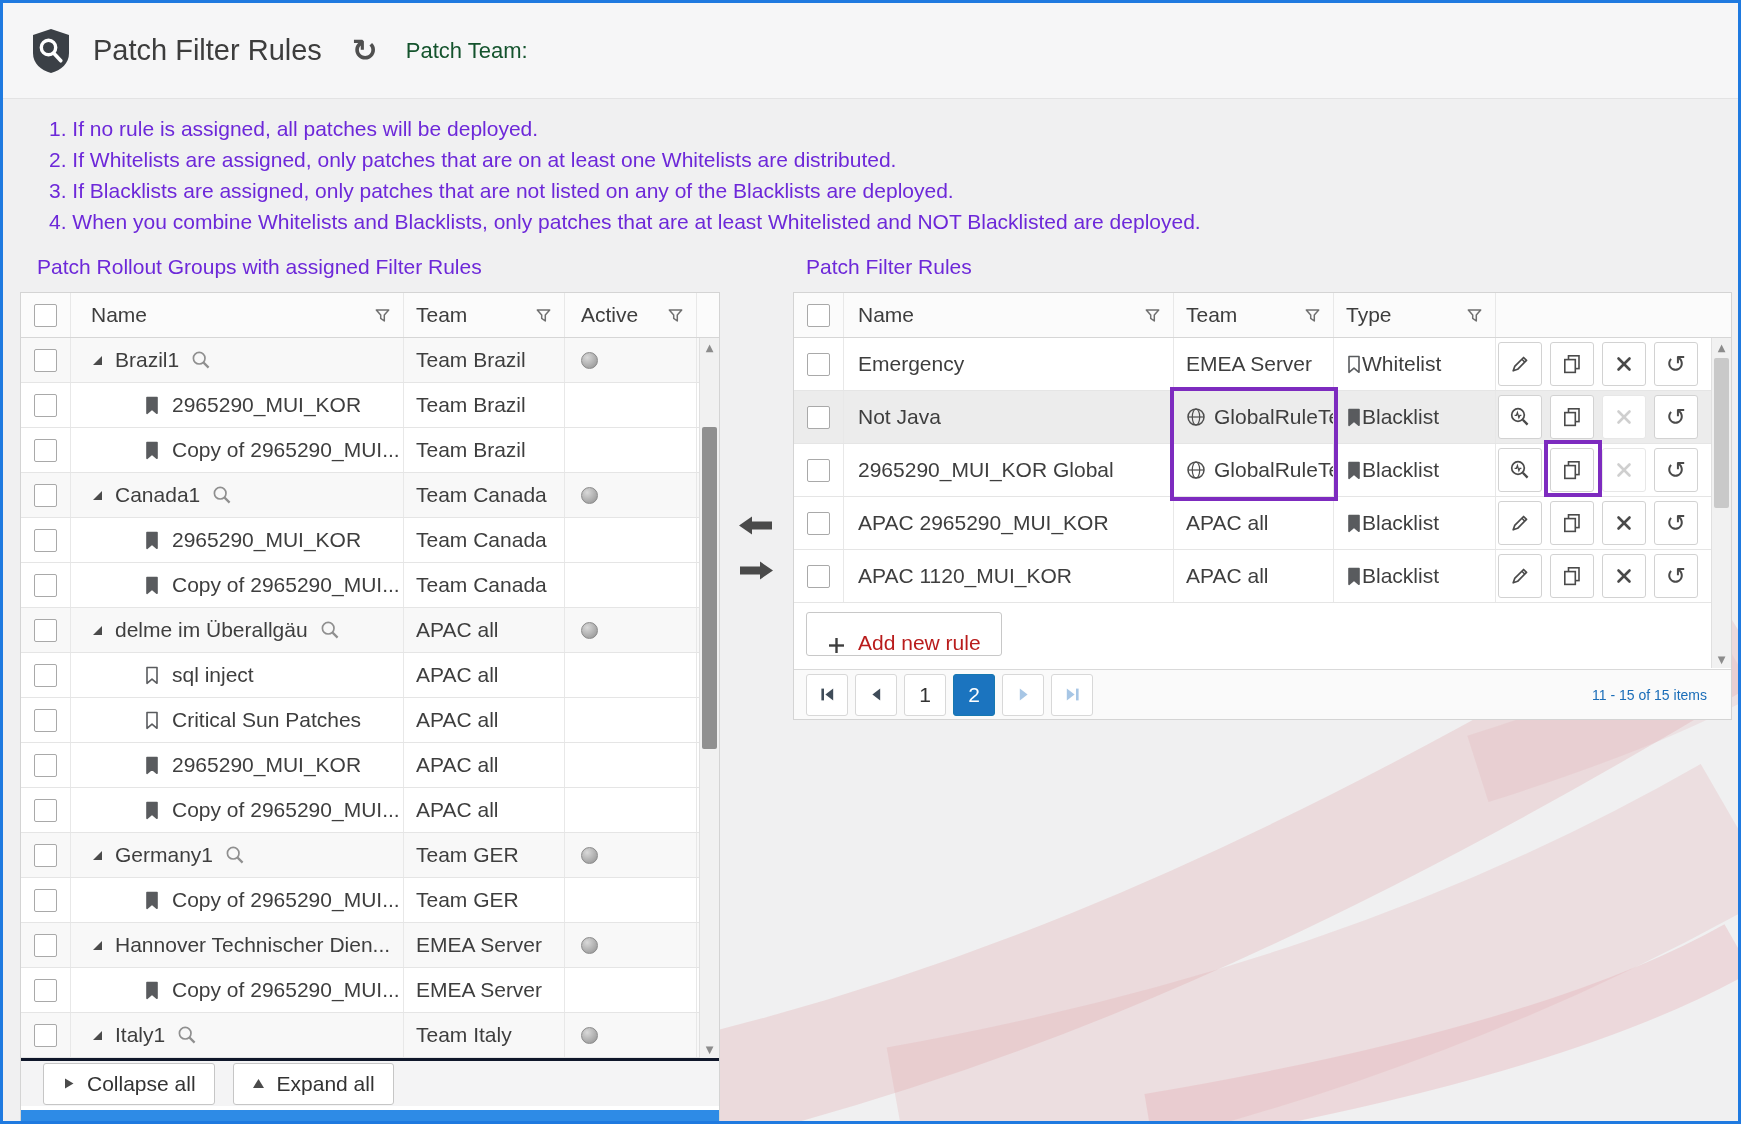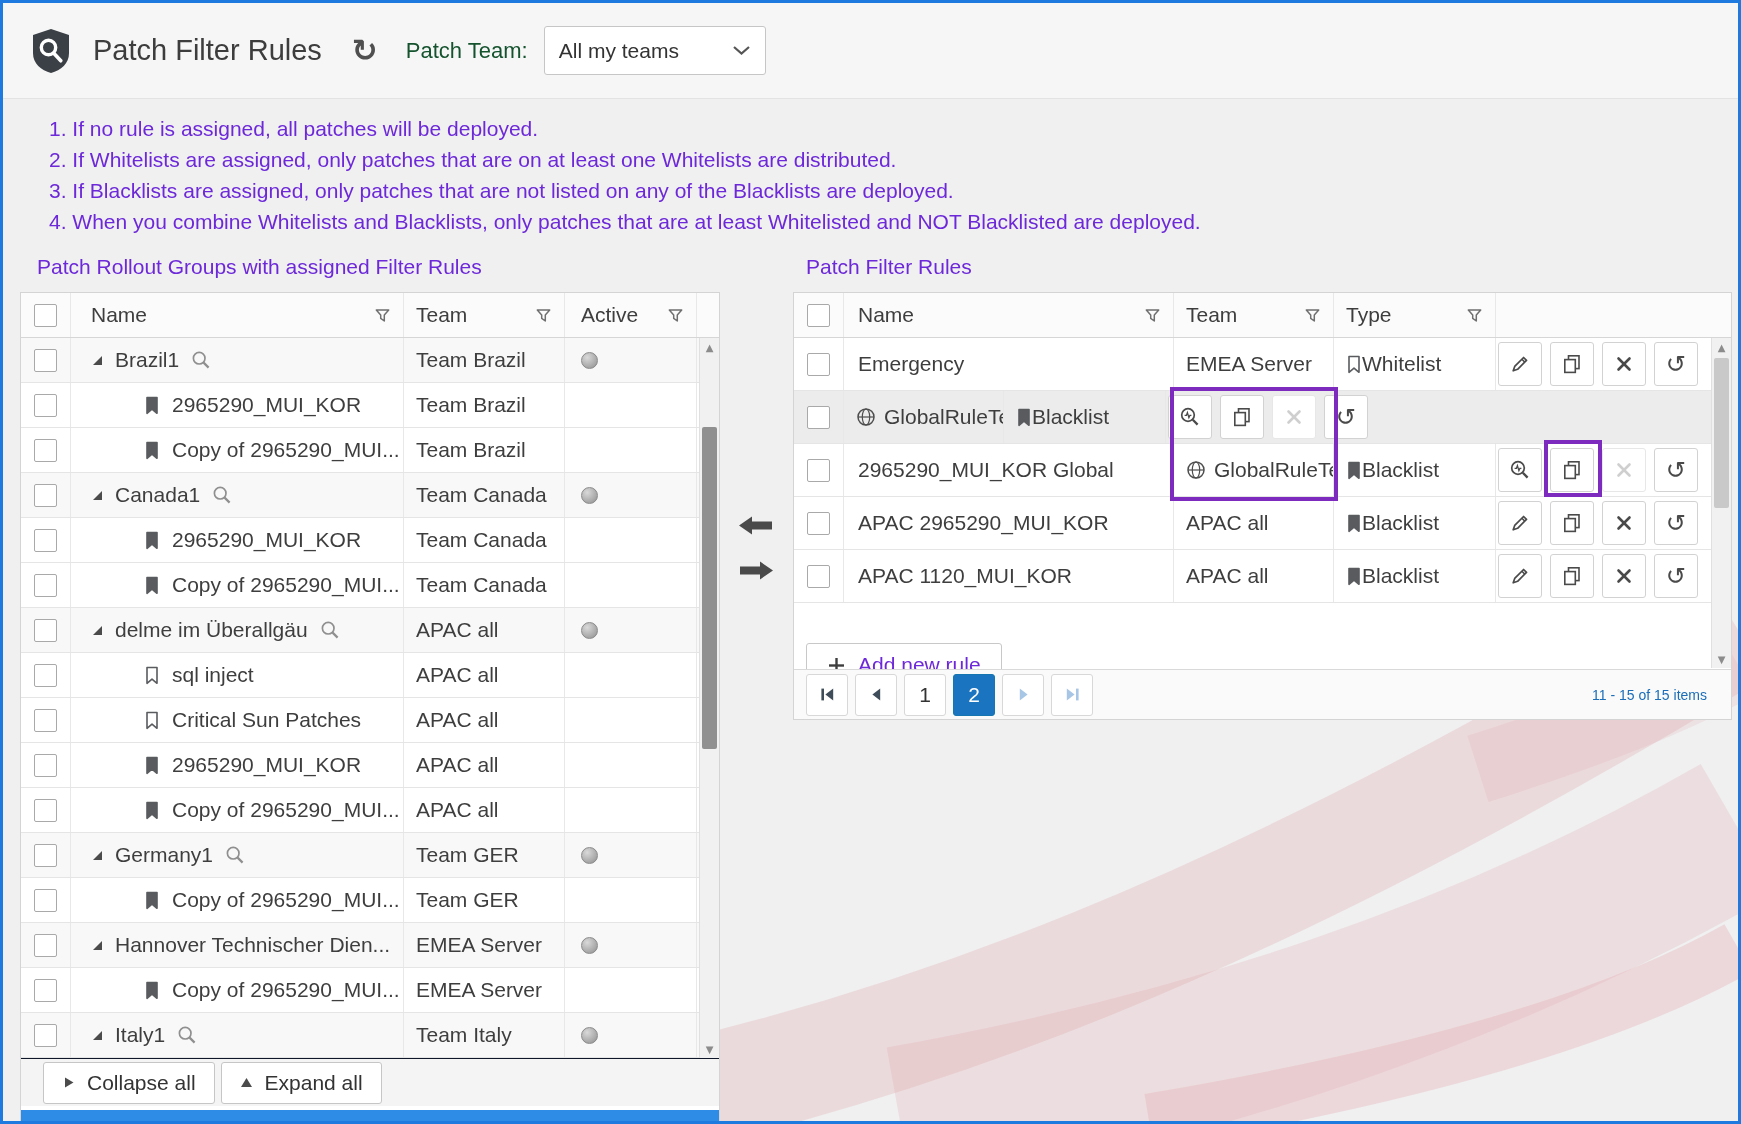--- a/index.html
+++ b/index.html
@@ -44,21 +44,21 @@
   .c-name { width:333px; padding-left:20px; gap:12px; }
   .c-team { width:161px; padding-left:12px; }
   .c-active { width:132px; padding-left:16px; }
   .c-fill-l { width:22px; border-right:none; }
   .tindent { width:41px; flex:none; }
   .tri { flex:none; }
   .status-dot { width:17px; height:17px; border-radius:50%; flex:none;
                 background:radial-gradient(circle at 35% 30%, #d9d9d9, #8f8f8f);
                 border:1px solid #8a8a8a; }
   .lfooter { position:absolute; left:0; top:765px; width:100%; height:48px; background:#f4f4f5;
-             border-top:1px solid #0f172a; display:flex; align-items:center; gap:6px; padding-left:22px; }
+             border-top:3px solid #0f172a; display:flex; align-items:center; gap:18px; padding-left:22px; }
   .btn { height:42px; background:#fff; border:1px solid #c6c6c6; border-radius:3px;
          display:inline-flex; align-items:center; gap:12px; padding:0 18px;
          font-size:21px; color:#333; font-family:inherit; cursor:pointer; }
   .hscroll-blue { position:absolute; left:0; top:817px; width:100%; height:13px; background:#2e8be6; }
 
   
   .vscroll { position:absolute; width:20px; background:#f1f1f1; border-left:1px solid #e0e0e0; }
   .left-grid .vscroll { right:0; top:45px; height:720px; }
   .right-grid .vscroll { right:0; top:45px; height:330px; }
   .vs-arrow { position:absolute; left:0; width:100%; height:18px; display:flex; align-items:center;
@@ -83,22 +83,22 @@
   .c2-team { width:160px; padding-left:12px; gap:8px; }
   .c2-type { width:162px; padding-left:12px; }
   .c2-actions { width:217px; padding-left:2px; gap:8px; border-right:none; }
   .c2-fill { width:18px; border-right:none; }
   .abtn { width:44px; height:44px; border:1px solid #d2d2d2; border-radius:3px; background:#fff;
           display:flex; align-items:center; justify-content:center; flex:none; cursor:pointer; }
   .abtn.disabled { border-color:#e7e7e7; cursor:default; }
   .uglyph { font-family:"DejaVu Sans", sans-serif; font-size:24px; color:#4a4a4a; line-height:1; }
 
   .add-btn { position:absolute; left:12px; top:319px; height:44px; background:#fff;
-             border:1px solid #c8c8c8; border-radius:3px; display:inline-flex; align-items:center;
-             gap:12px; padding:0 20px; font-size:21px; color:#6d28d9; font-family:inherit; cursor:pointer;margin-top:31px; }
+             border:1px solid #c8c8c8; border-radius:3px; display:inline-flex; align-items:flex-end;
+             gap:12px; padding:0 20px; font-size:21px; color:#b91c1c; font-family:inherit; cursor:pointer; }
 
   .pager { position:absolute; left:0; bottom:0; width:100%; height:50px; display:flex;
            align-items:center; gap:7px; padding-left:12px; background:#fafafa;
            border-top:1px solid #d9d9d9; }
   .pager-buttons { display:flex; align-items:center; gap:7px; }
   .pbtn { width:42px; height:42px; border:1px solid #d8d8d8; border-radius:3px; background:#fff;
           display:flex; align-items:center; justify-content:center; font-size:21px; color:#333;
           flex:none; cursor:pointer; }
   .pbtn.current { background:#1b74bf; border-color:#1677b0; color:#fff; }
   .pbtn.disabled { cursor:default; }
@@ -125,26 +125,20 @@
     <span class="logo">
       <svg width="44" height="48" viewBox="0 0 44 48">
         <path d="M22 2 L40 8 V26 C40 37 32 43 22 46 C12 43 4 37 4 26 V8 Z" fill="#3b4046"></path>
         <circle cx="19.5" cy="20.5" r="7.2" fill="none" stroke="#ffffff" stroke-width="3.4"></circle>
         <line x1="24.8" y1="26.3" x2="31.8" y2="33.8" stroke="#ffffff" stroke-width="3.6" stroke-linecap="round"></line>
       </svg>
     </span>
     <h1 class="app-title">Patch Filter Rules</h1>
     <span class="refresh">↻</span>
     <span class="team-label">Patch Team:</span>
-    <div class="team-select">
-      <span>All my teams</span>
-      <svg width="19" height="11" viewBox="0 0 19 11">
-        <polyline points="2,2 9.5,8.5 17,2" fill="none" stroke="#555" stroke-width="2.2"></polyline>
-      </svg>
-    </div>
   </header>
 
   <div class="instructions">
     <div>1. If no rule is assigned, all patches will be deployed.</div>
     <div>2. If Whitelists are assigned, only patches that are on at least one Whitelists are distributed.</div>
     <div>3. If Blacklists are assigned, only patches that are not listed on any of the Blacklists are deployed.</div>
     <div>4. When you combine Whitelists and Blacklists, only patches that are at least Whitelisted and NOT Blacklisted are deployed.</div>
   </div>
 
   <div class="panel-label" style="left:34px">Patch Rollout Groups with assigned Filter Rules</div>
@@ -577,20 +571,23 @@
             <span class="abtn">
               <span class="uglyph">↺</span>
             </span>
           </div>
           <div class="cell c2-fill"></div>
         </div>
         <div class="rrow shaded">
           <div class="cell c2-check">
             <span class="cb"></span>
           </div>
+          <div class="cell c2-name">
+            <span>Not Java</span>
+          </div>
           <div class="cell c2-team">
             <svg width="20" height="20" viewBox="0 0 20 20" style="flex:none">
               <circle cx="10" cy="10" r="8" fill="none" stroke="#4d4d4d" stroke-width="1.5"></circle>
               <ellipse cx="10" cy="10" rx="3.7" ry="8" fill="none" stroke="#4d4d4d" stroke-width="1.2"></ellipse>
               <line x1="2" y1="10" x2="18" y2="10" stroke="#4d4d4d" stroke-width="1.2"></line>
             </svg>
             <span>GlobalRuleTe</span>
           </div>
           <div class="cell c2-type">
             <svg width="16" height="19" viewBox="0 0 16 19" style="flex:none">

